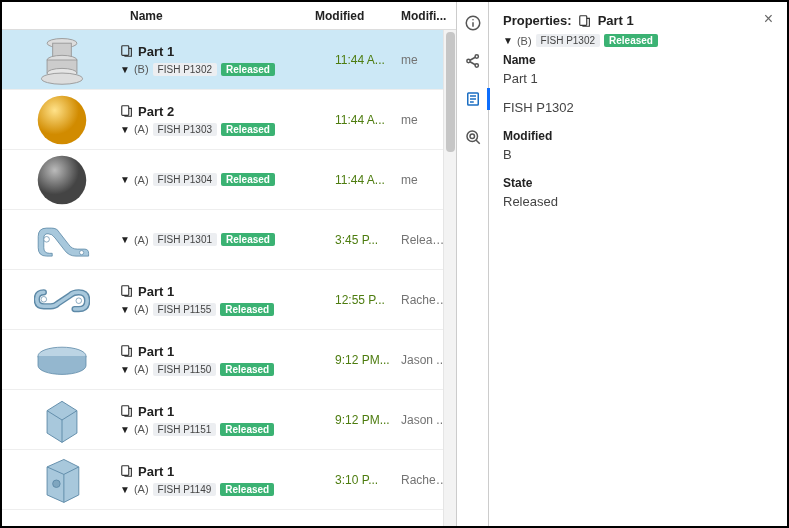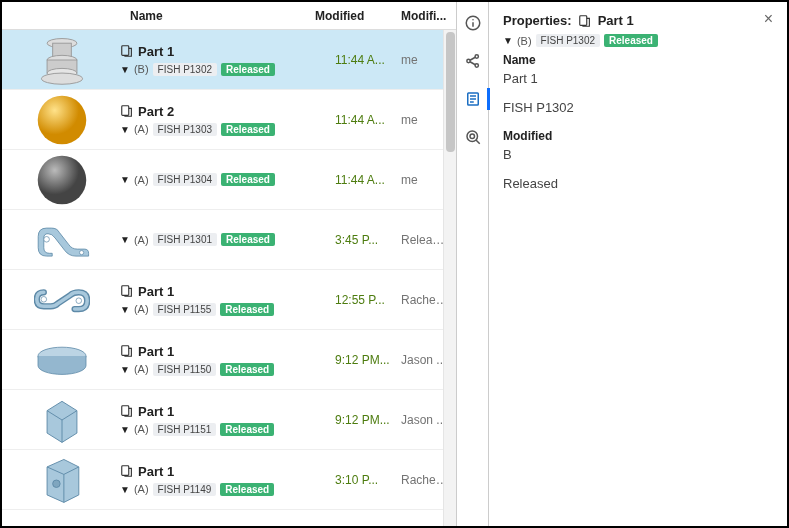--- a/index.html
+++ b/index.html
@@ -345,15 +345,16 @@
     <div class="prop-value">Part 1</div>
   </div>
   <div class="prop-group">
     <div class="prop-value">FISH P1302</div>
   </div>
   <div class="prop-group">
     <div class="prop-label">Modified</div>
     <div class="prop-value">B</div>
   </div>
   <div class="prop-group">
+    <div class="prop-label">State</div>
     <div class="prop-value">Released</div>
   </div>
 </div>
 
 </body></html>

